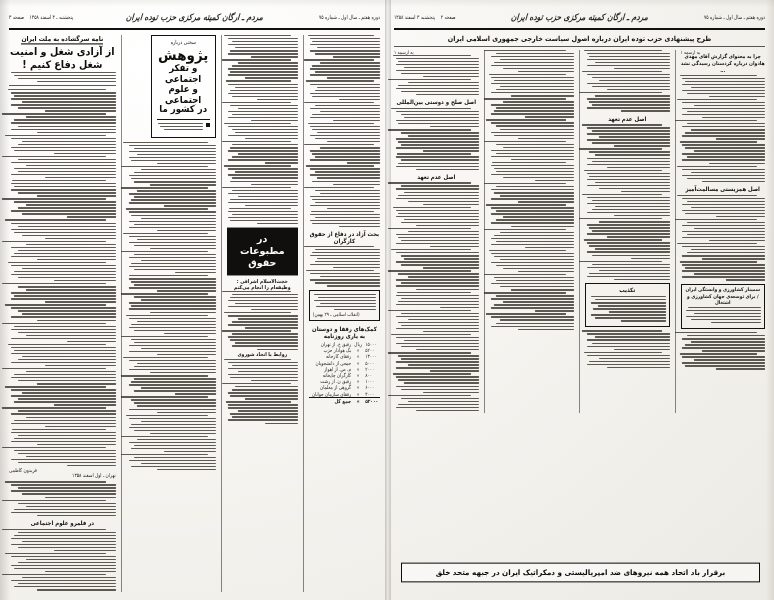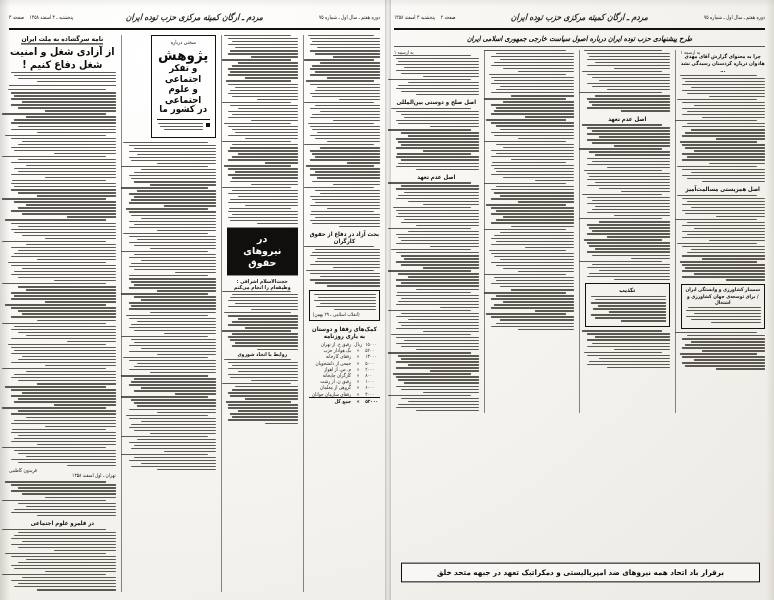--- a/index.html
+++ b/index.html
@@ -74,21 +74,21 @@
   .hl-xl{
     font-size:13.5px;font-weight:700;color:#0e0d0a;text-align:center;
     line-height:1.12;letter-spacing:-.2px;transform:scaleY(1.05);
   }
   .hl-lg{
     font-size:8.6px;font-weight:700;color:#0e0d0a;text-align:center;
     line-height:1.2;transform:scaleY(1.08);
   }
   .hl-md{
     font-size:6.4px;font-weight:700;color:#100f0c;text-align:center;
-    line-height:1.25;transform:scaleY(1.1);font-style:italic;
+    line-height:1.25;transform:scaleY(1.1);
   }
   .hl-sm{
     font-size:5.2px;font-weight:700;color:#15130f;text-align:center;
     line-height:1.3;transform:scaleY(1.12);
   }
   .subhead{
     font-size:5.4px;font-weight:700;color:#12110d;text-align:center;
     margin:4px 0 2.5px;transform:scaleY(1.12);
   }
   .contfrom{font-size:4.2px;color:#2a2823;text-align:left;transform:scaleY(1.2);}
@@ -605,21 +605,21 @@
             <span class="tx w92"></span>
             <span class="tx w84"></span>
             <span class="tx w95"></span>
           <span class="tx w98"></span>
             <span class="tx w74"></span>
         </div>
       </div>
     </div>
 
     <div class="bannerwrap">
-      <div class="banner right">برقرار باد اتحاد همه نیروهای ضد امپریالیستی و دمکراتیک تعهد در جبهه متحد خلق</div>
+      <div class="banner right">برقرار باد اتحاد همه نیروهای ضد امپریالیستی و دمکراتیک ایران در جبهه متحد خلق</div>
     </div>
   </div>
 
   <div class="page left">
 
     <div class="masthead">
       <div class="mh-issue">دوره هفتم ـ سال اول ـ شماره ۷۵</div>
       <div class="nameplate">مردم ـ ارگان کمیته مرکزی حزب توده ایران</div>
       <div class="mh-side">
         <span>پنجشنبه ـ ۳ اسفند ۱۳۵۸</span>
@@ -851,21 +851,21 @@
           <span class="tx w88 ind"></span>
             <span class="tx w98"></span>
             <span class="tx w92"></span>
             <span class="tx w98"></span>
           <span class="tx w95"></span>
             <span class="tx w58"></span>
         </div>
 
         <div class="blackbox">
           <span class="l">در</span>
-          <span class="l">نیروهای</span>
+          <span class="l">مطبوعات</span>
           <span class="l">حقوق</span>
         </div>
 
         <div class="cap">حجت‌الاسلام اشراقی : وظیفه‌ام را انجام می‌کنم</div>
         <div class="lead">
           <span class="tx w98 ind"></span>
             <span class="tx w92"></span>
             <span class="tx w95"></span>
             <span class="tx w98"></span>
           <span class="tx w88"></span>

